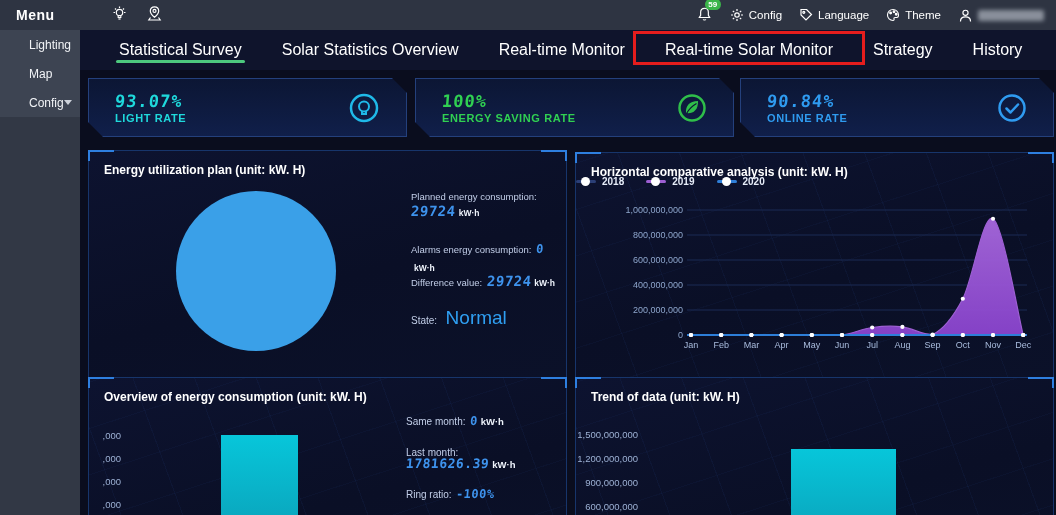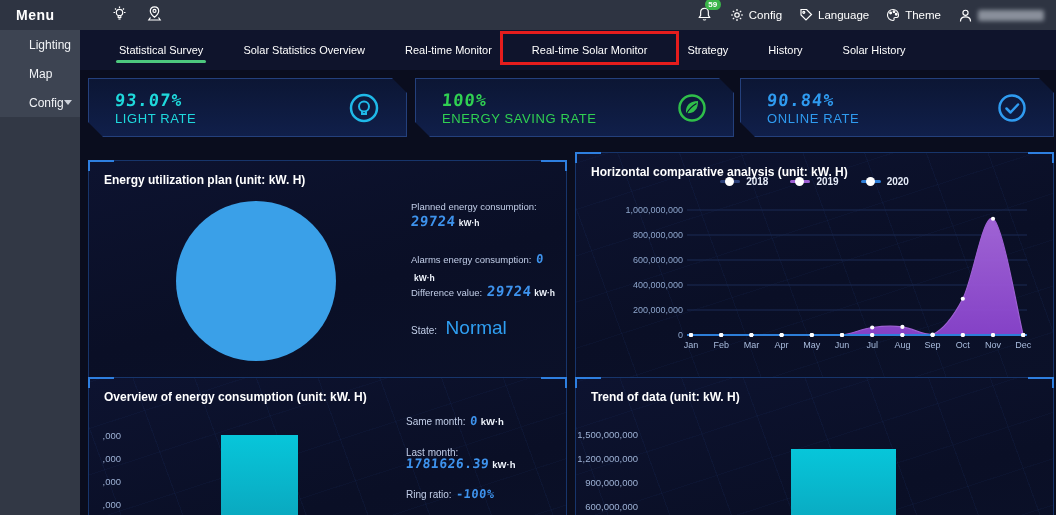--- a/index.html
+++ b/index.html
@@ -22,46 +22,46 @@
   .sidebar{position:absolute;top:30px;left:0;width:80px;bottom:0;background:#323845;z-index:5;}
   .side-items{background:#3d4452;}
   .side-item{height:29px;display:flex;align-items:center;padding-left:15px;padding-right:8px;
              color:#f2f4f7;font-size:12px;cursor:pointer;margin-left:14px;}
   .chev{margin-left:auto;width:0;height:0;border-left:4px solid transparent;
         border-right:4px solid transparent;border-top:5px solid #cdd2da;}
 
   
   .tabbar{position:absolute;left:80px;top:30px;right:0;height:40px;background:#0f142c;
           display:flex;align-items:center;padding-left:19px;z-index:4;}
-  .tab{padding:0 20px;color:#fff;font-size:11px;height:100%;display:flex;align-items:center;
+  .tab{padding:0 20px;color:#fff;font-size:16px;height:100%;display:flex;align-items:center;
        position:relative;cursor:pointer;white-space:nowrap;text-align:center;}
   .tab.active::after{content:'';position:absolute;left:17px;right:17px;bottom:7px;height:3px;
        background:#4dc87e;border-radius:2px;}
   .tab.highlight::before{content:'';position:absolute;top:1px;bottom:5px;left:-12px;right:-12px;
        border:3px solid #e51d1d;}
 
   
   .card{position:absolute;top:78px;height:57px;background:linear-gradient(180deg,#0c1634,#101f4a);
         border:1px solid #24407c;display:flex;align-items:center;
         clip-path:polygon(0 0,calc(100% - 15px) 0,100% 15px,100% 100%,15px 100%,0 calc(100% - 15px));}
   .card1{left:88px;width:317px;} .card2{left:415px;width:317px;} .card3{left:740px;width:312px;}
   .card-text{margin-left:26px;}
   .card-value{font-family:"DejaVu Sans Mono",monospace;font-weight:bold;font-size:17px;
         letter-spacing:1px;display:inline-block;transform:skewX(-5deg);}
-  .card-label{font-size:13px;font-weight:normal;letter-spacing:.6px;margin-top:1px;}
+  .card-label{font-size:11px;font-weight:bold;letter-spacing:.6px;margin-top:1px;}
   .card-icon{margin-left:auto;margin-right:24px;display:flex;}
 
   
   .panel{position:absolute;background:linear-gradient(165deg,#0d1330 0%,#0a0f26 55%,#0b1129 100%);
          border:1px solid #17356b;}
   .panel::before{content:'';position:absolute;top:-1px;left:-1px;width:24px;height:9px;
          border-top:2px solid #2e7fe0;border-left:2px solid #2e7fe0;}
   .panel::after{content:'';position:absolute;top:-1px;right:-1px;width:24px;height:9px;
          border-top:2px solid #2e7fe0;border-right:2px solid #2e7fe0;}
-  .p1{left:88px;top:160px;width:477px;height:226px;}
+  .p1{left:88px;top:150px;width:477px;height:226px;}
   .p2{left:575px;top:152px;width:477px;height:226px;}
   .p3{left:88px;top:377px;width:477px;height:220px;}
   .p4{left:575px;top:377px;width:477px;height:220px;}
   .grid-bg{position:absolute;inset:0;pointer-events:none;
      background-image:repeating-linear-gradient(70deg,rgba(46,95,190,.07) 0 1px,transparent 1px 58px),
                       repeating-linear-gradient(-18deg,rgba(46,95,190,.05) 0 1px,transparent 1px 44px);}
   .panel-title{position:relative;color:#fff;font-size:12px;font-weight:bold;padding:12px 0 0 15px;z-index:2;}
 
   .seg{font-family:"DejaVu Sans Mono",monospace;font-weight:bold;color:#3e93ed;display:inline-block;
        transform:skewX(-5deg);letter-spacing:.5px;}
@@ -69,21 +69,21 @@
   .stat-label{color:#c2cee8;font-size:9.5px;}
 
   
   .pie{position:absolute;left:87px;top:40px;width:160px;height:160px;border-radius:50%;}
   .p1-stat{position:absolute;left:322px;}
   .st-planned{top:40px;} .st-actual{top:88px;} .st-diff{top:121px;} .st-state{top:156px;}
   .seg-md{font-size:14px;} .seg-sm{font-size:12px;}
   .state-value{color:#2f9ff2;font-size:19px;margin-left:4px;}
 
   
-  .legend{position:absolute;top:23px;left:0;right:0;display:flex;justify-content:center;gap:22px;
+  .legend{position:absolute;top:23px;left:0;right:0;display:flex;justify-content:flex-start;gap:22px;
           align-items:center;z-index:2;}
   .legend-item{display:flex;align-items:center;gap:6px;color:#e6ecf8;font-size:10px;font-weight:bold;cursor:pointer;}
   .legend-marker{position:relative;width:20px;height:3px;border-radius:2px;}
   .legend-dot{position:absolute;left:5px;top:-3px;width:9px;height:9px;background:#fff;border-radius:50%;}
   .area-svg{position:absolute;left:14px;top:46px;z-index:1;}
 
   
   .ytick{position:absolute;color:#9db1d4;font-size:9.5px;text-align:right;}
   .p3 .ytick{left:6px;width:26px;}
   .p4 .ytick{left:0px;width:62px;}

